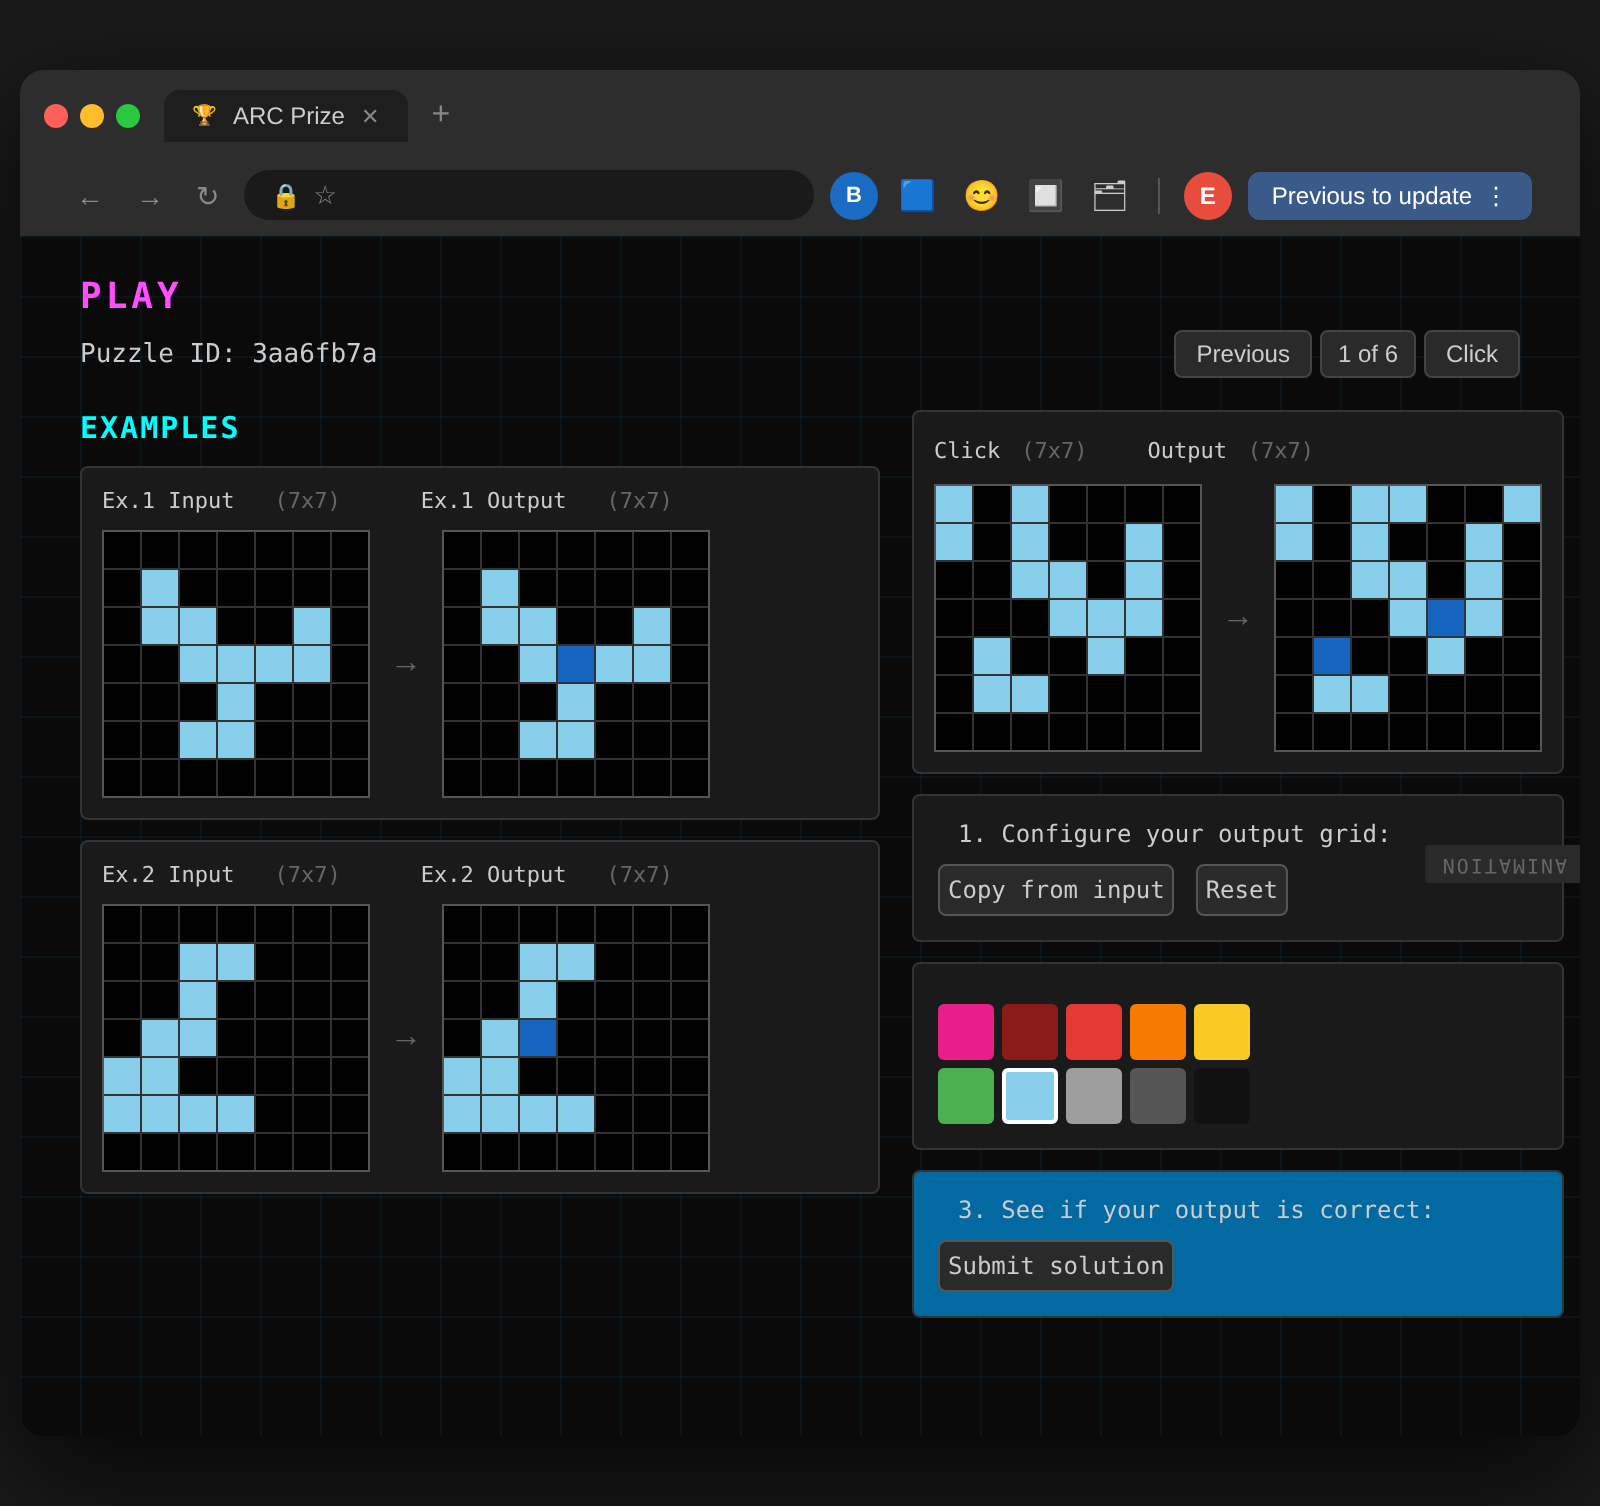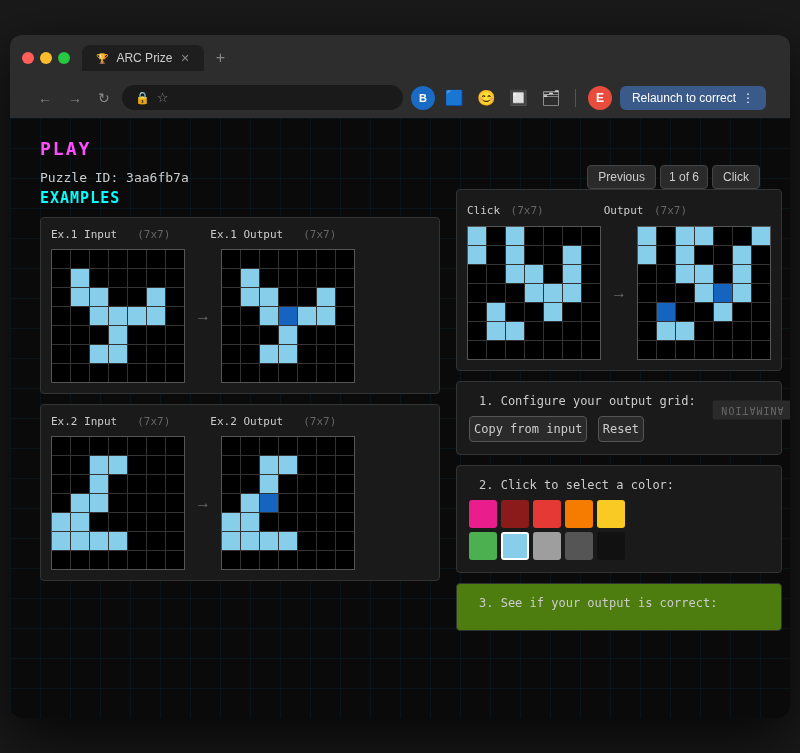--- a/index.html
+++ b/index.html
@@ -128,20 +128,21 @@
     .subtitle {
       color: #ccc;
       font-family: monospace;
       font-size: 13px;
       margin-bottom: 14px;
     }
     .puzzle-row {
       display: flex;
       align-items: center;
       justify-content: space-between;
+      margin-bottom: 16px;
       gap: 32px;
     }
     .puzzle-id {
       color: #ccc;
       font-family: monospace;
       font-size: 13px;
     }
     .pagination {
       display: flex;
       align-items: center;
@@ -276,21 +277,21 @@
       width: 28px;
       height: 28px;
       border-radius: 3px;
       cursor: pointer;
       border: 2px solid transparent;
     }
     .color-swatch.selected {
       border-color: white;
     }
     .submit-section {
-      background: #4d7c0f;
+      background: #0369a1;
       border: 1px solid #333;
       border-radius: 4px;
       padding: 12px;
     }
     .toggle-animation {
       position: absolute;
       right: -4px;
       top: 50%;
       transform: translateY(-50%) rotate(90deg);
       color: #666;
@@ -337,21 +338,21 @@
       </div>
       <div class="browser-icons">
         <div class="browser-icon-btn" style="background:#1a6bc4;color:white;font-size:11px;font-weight:bold;">B</div>
         <div class="browser-icon-btn" style="font-size:15px;">🟦</div>
         <div class="browser-icon-btn" style="font-size:15px;">😊</div>
         <div class="browser-icon-btn" style="font-size:15px;">🔲</div>
         <div class="browser-icon-btn" style="font-size:15px;">🗂</div>
         <div style="width:1px;height:18px;background:#555;margin:0 4px;"></div>
         <div class="browser-icon-btn" style="background:#e74c3c;color:white;font-size:12px;font-weight:bold;">E</div>
         <button class="relaunch-btn">
-          <span>Relaunch to correct</span>
+          <span>Previous to update</span>
           <span>⋮</span>
         </button>
       </div>
     </div>
   </div>
 
   <div class="page-content" style="height: 600px; overflow-y: auto;">
     <div class="grid-bg"></div>
     <div class="page-inner">
       <div class="play-title">PLAY</div>
@@ -611,21 +612,21 @@
           </div>
         </div>
 
         <div class="right-panel">
           <div class="test-input-section">
             <div class="test-header-row">
               <div>
                 <span class="ex-label">Click</span>
                 <span class="ex-size" style="margin-left:6px">(7x7)</span>
               </div>
-              <div style="margin-left:30px">
+              <div style="">
                 <span class="ex-label">Output</span>
                 <span class="ex-size" style="margin-left:6px">(7x7)</span>
               </div>
             </div>
             <div class="grid-pair">
 
               <div>
                 <div class="arc-grid" style="grid-template-columns: repeat(7, 18px); grid-template-rows: repeat(7, 18px);">
                   <div class="arc-cell" style="background:#87ceeb"></div>
                     <div class="arc-cell c0"></div>
@@ -738,41 +739,41 @@
 
           <div class="controls-section">
             <div class="controls-label">1. Configure your output grid:</div>
             <div>
               <button class="ctrl-btn">Copy from input</button>
               <button class="ctrl-btn">Reset</button>
             </div>
           </div>
 
           <div class="controls-section">
-            <div class="controls-label">2. Click to select a color:</div>
             <div class="color-palette">
               <div class="color-row">
                 <div class="color-swatch" style="background:#e91e8c;"></div>
                 <div class="color-swatch" style="background:#8b1a1a;"></div>
                 <div class="color-swatch" style="background:#e53935;"></div>
                 <div class="color-swatch" style="background:#f57c00;"></div>
                 <div class="color-swatch" style="background:#f9ca24;"></div>
               </div>
               <div class="color-row">
                 <div class="color-swatch" style="background:#4caf50;"></div>
                 <div class="color-swatch selected" style="background:#87ceeb;"></div>
                 <div class="color-swatch" style="background:#9e9e9e;"></div>
                 <div class="color-swatch" style="background:#555555;"></div>
                 <div class="color-swatch" style="background:#111111;"></div>
               </div>
             </div>
           </div>
 
           <div class="submit-section">
             <div class="controls-label">3. See if your output is correct:</div>
+            <button class="ctrl-btn">Submit solution</button>
           </div>
 
           <div class="toggle-animation">TOGGLE ANIMATION</div>
         </div>
       </div>
     </div>
   </div>
 </div>
 
 </body></html>

